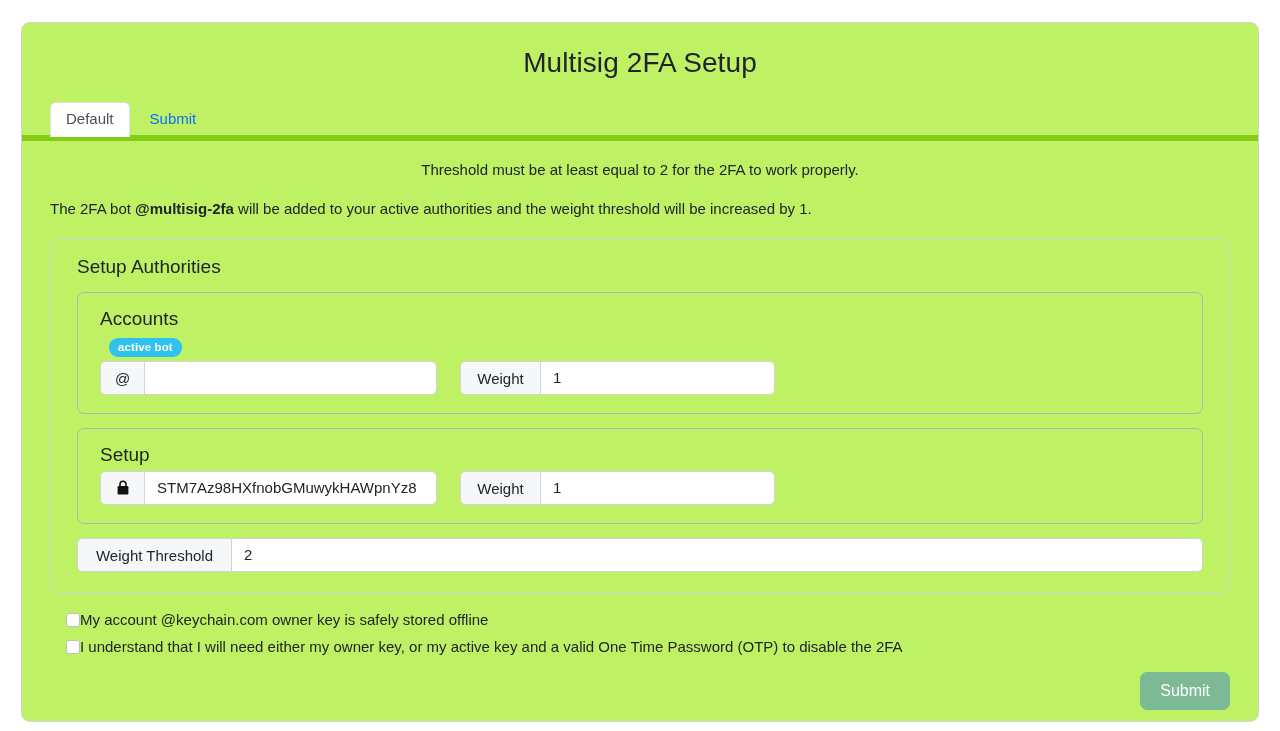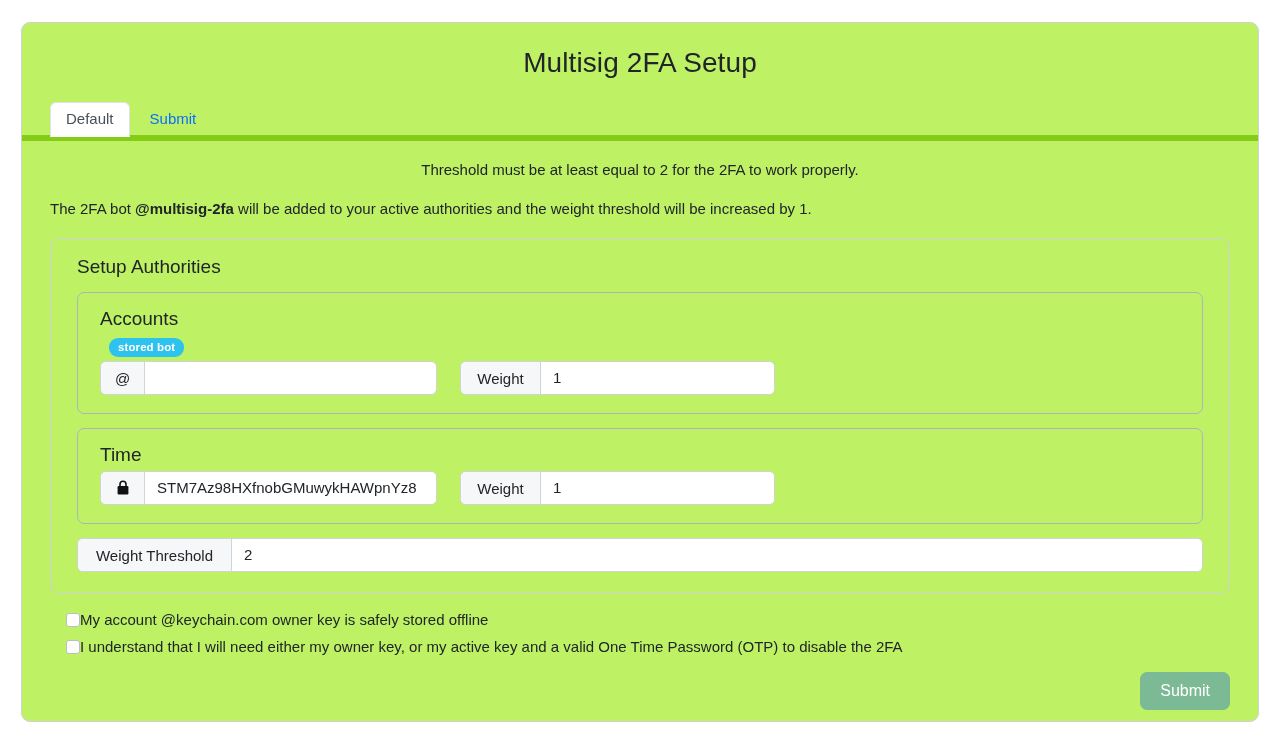--- a/index.html
+++ b/index.html
@@ -266,34 +266,34 @@
 
       <p class="para first">Threshold must be at least equal to 2 for the 2FA to work properly.</p>
 
       <p class="para second"><span>The 2FA bot </span><b>@multisig-2fa</b><span> will be added to your active authorities and the weight threshold will be increased by 1.</span></p>
 
       <div class="auth-panel">
         <div class="auth-title">Setup Authorities</div>
 
         <div class="group">
           <div class="group-title">Accounts</div>
-          <div class="badge">stored bot</div>
+          <div class="badge">active bot</div>
           <div class="row">
             <div class="input-group ig-acct">
               <div class="ig-prefix narrow">@</div>
             </div>
             <div class="input-group ig-weight">
               <div class="ig-prefix weight">Weight</div>
               <input class="ig-input" type="text" value="1" style="">
             </div>
           </div>
         </div>
 
         <div class="group">
-          <div class="group-title">Time</div>
+          <div class="group-title">Setup</div>
           <div class="row">
             <div class="input-group ig-key">
               <div class="ig-prefix narrow">
                 <svg class="lock-icon" viewBox="0 0 14 16" xmlns="http://www.w3.org/2000/svg" aria-hidden="true">
                   <path d="M4 6V4.3C4 2.5 5.3 1.2 7 1.2s3 1.3 3 3.1V6" fill="none" stroke="#111111" stroke-width="1.6"></path>
                   <rect x="1.6" y="6" width="10.8" height="8.4" rx="1.2" fill="#111111"></rect>
                 </svg>
               </div>
               <input class="ig-input" type="text" value="STM7Az98HXfnobGMuwykHAWpnYz8" style="">
             </div>

